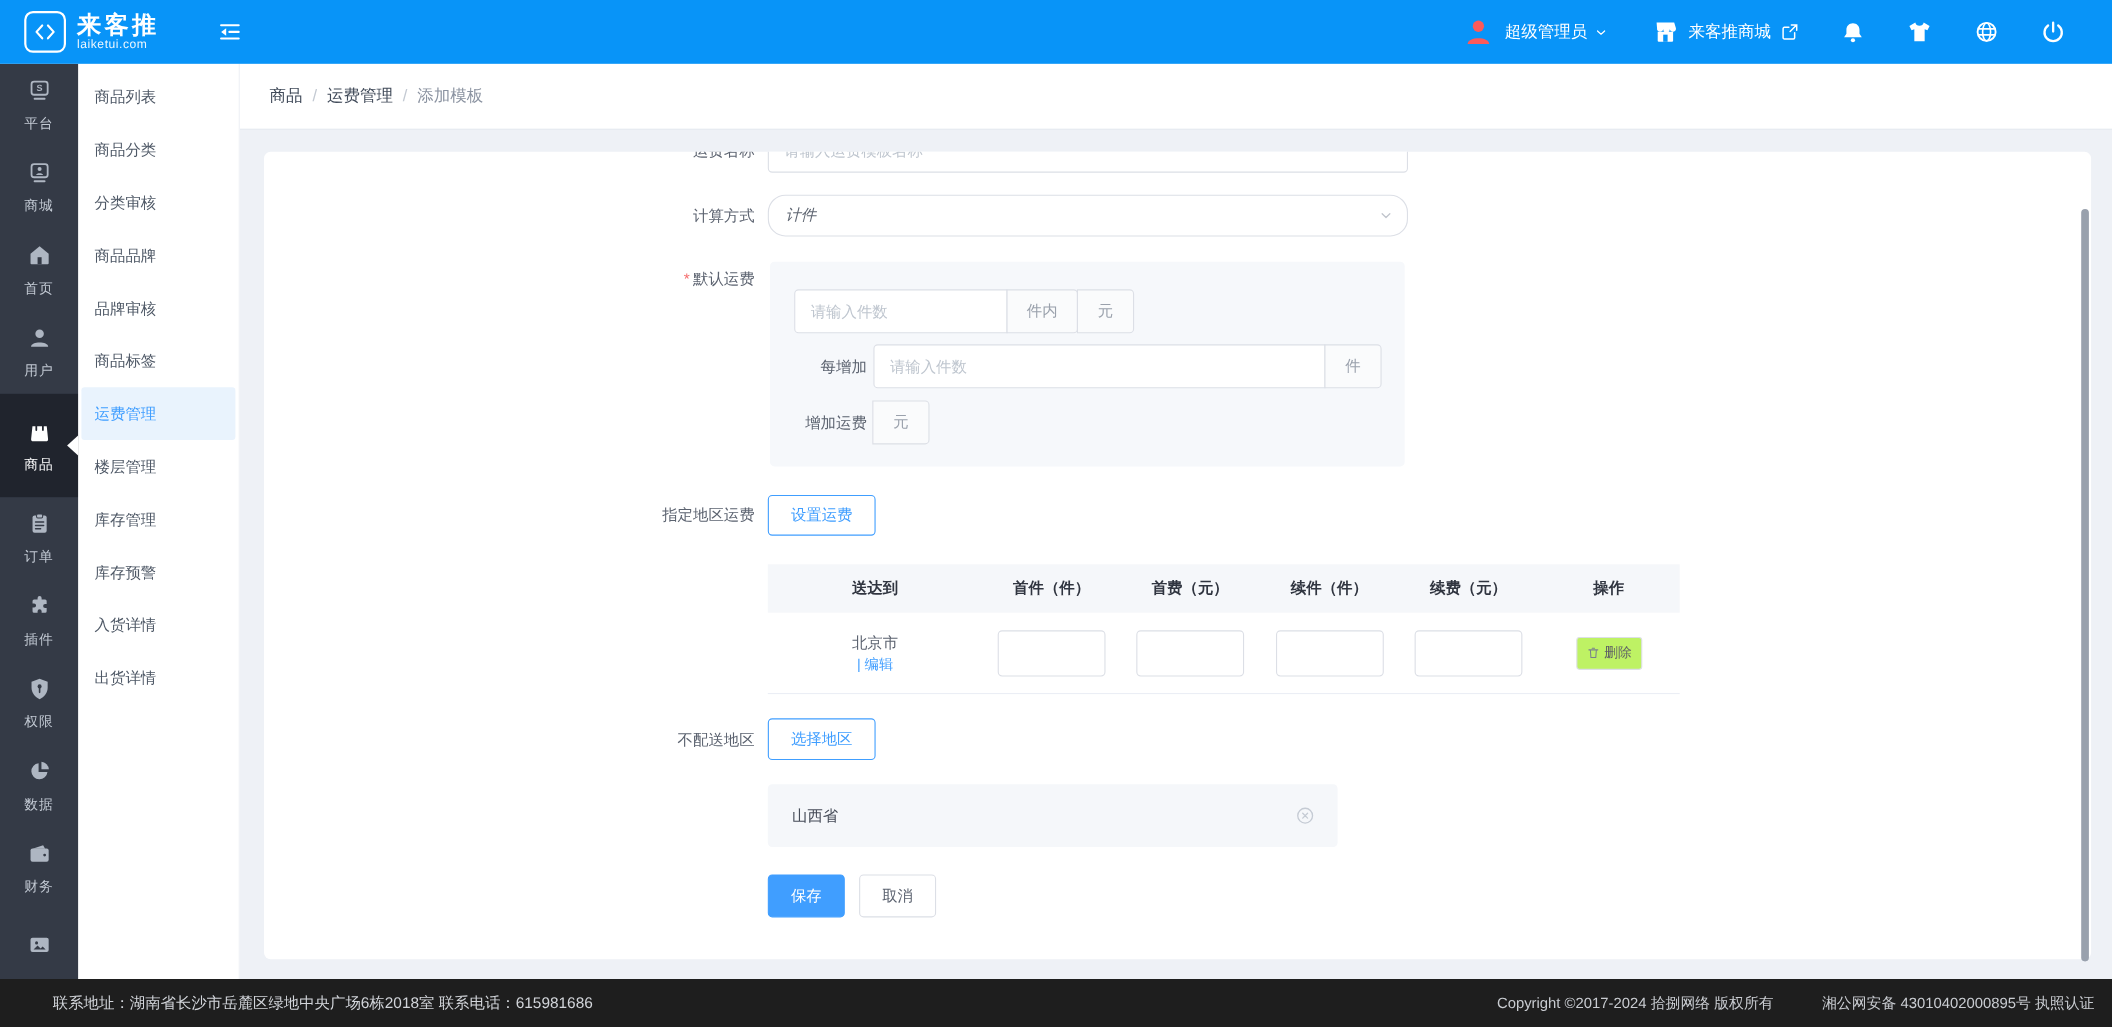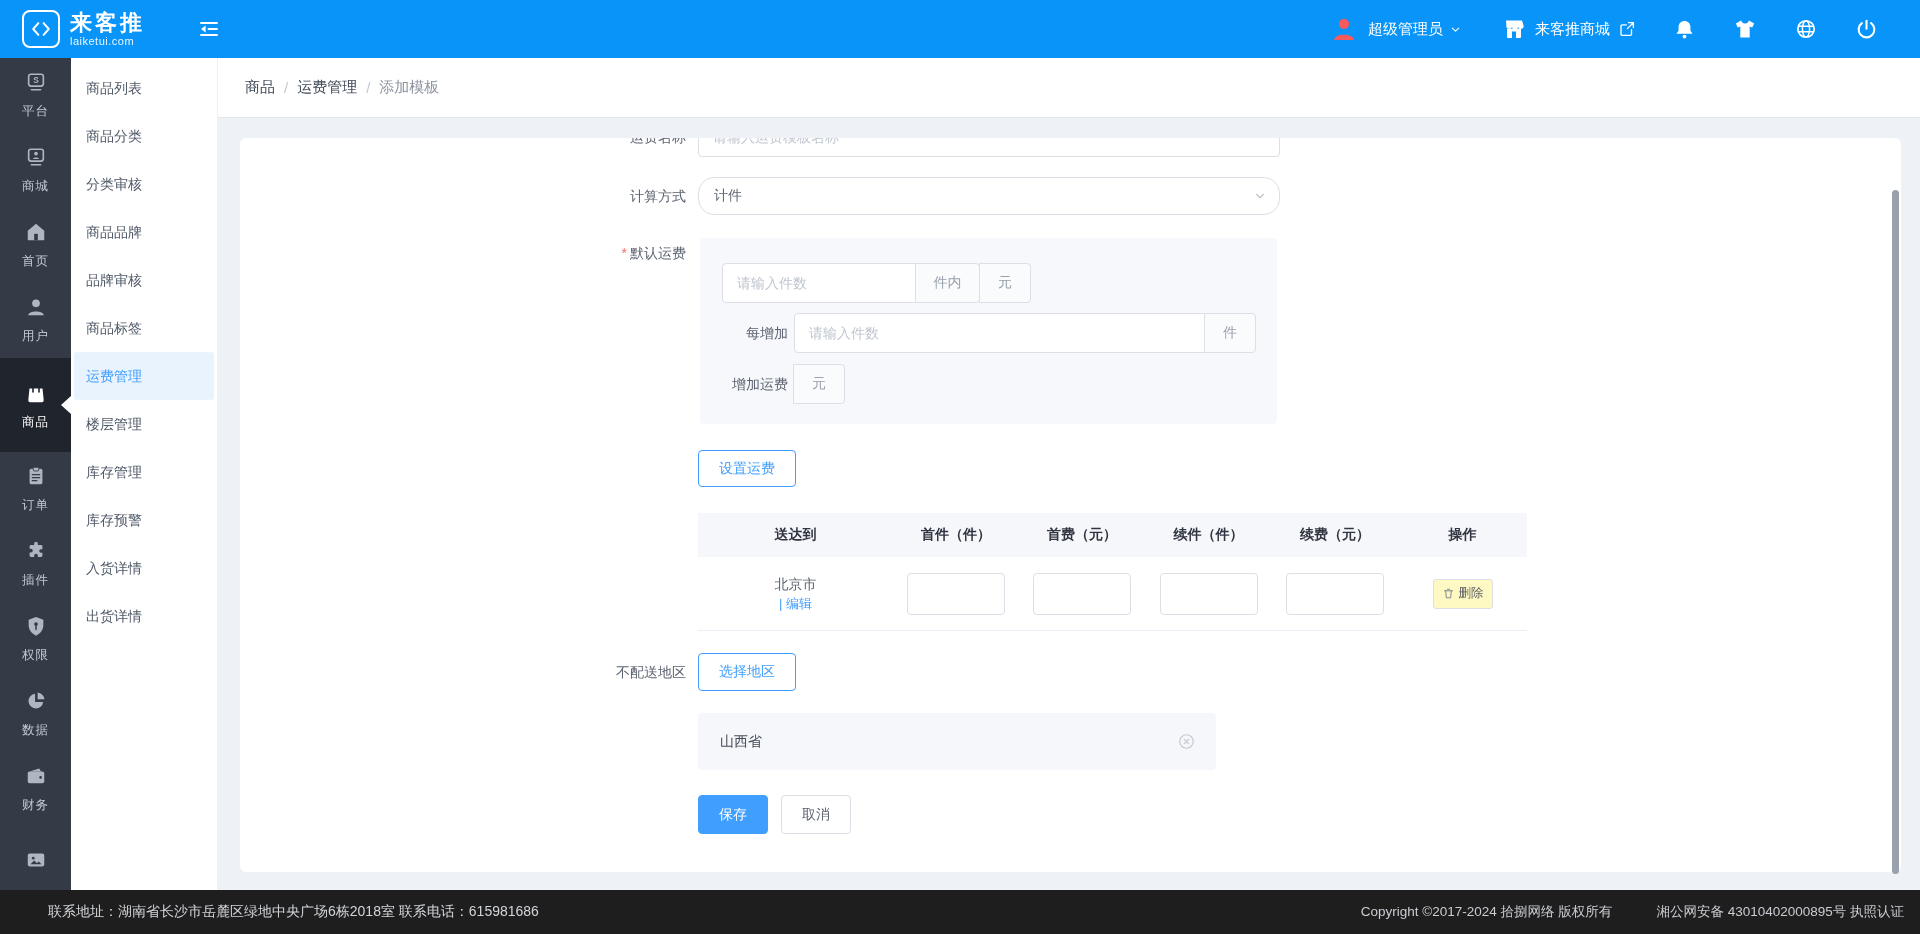--- a/index.html
+++ b/index.html
@@ -52,21 +52,21 @@
   .inp { border:1px solid #dcdfe6; border-radius:4px; background:#fff; font-size:14px; color:#333; padding:0 14px; outline:none; font-family:"Liberation Sans","DejaVu Sans",sans-serif; }
   .inp::placeholder { color:#bfc6cf; }
   .inp.grp { border-radius:4px 0 0 4px; }
   .addon { border:1px solid #dcdfe6; margin-left:-1px; border-radius:0 4px 4px 0; background:#fafbfc; color:#9aa1ac; font-size:14px; display:flex; align-items:center; justify-content:center; }
 
   .clip-row { position:absolute; left:0; top:0; width:100%; height:20px; overflow:hidden; }
   .clip-row .flabel { top:-21px; }
   .clip-row .inp { position:absolute; left:458px; top:-21px; width:582px; height:40px; }
 
   .calc-label { top:38px; }
-  .select { position:absolute; left:458px; top:39px; width:582px; height:38px; border:1px solid #dcdfe6; border-radius:16px; background:#fff; display:flex; align-items:center; justify-content:space-between; padding:0 12px 0 15px; font-size:14px; color:#5f6672; cursor:pointer; }
+  .select { position:absolute; left:458px; top:39px; width:582px; height:38px; border:1px solid #dcdfe6; border-radius:16px; background:#fff; display:flex; align-items:center; justify-content:space-between; padding:0 12px 0 15px; font-size:14px; color:#5f6672; cursor:pointer;font-style:italic; }
 
   .dfee-label { top:95px; }
   .gray-box { position:absolute; left:460px; top:100px; width:577px; height:186px; background:#f6f8fb; border-radius:4px; }
   .gb-row { position:absolute; height:40px; display:flex; }
   .gb-row1 { left:22px; top:25px; }
   .gb-row2 { left:0; top:75px; }
   .gb-row3 { left:0; top:126px; }
   .inner-label { width:88px; text-align:right; line-height:40px; font-size:14px; color:#5c6370; margin-right:6px; white-space:nowrap; }
   .w-count { width:194px; height:40px; }
   .w-unit1 { width:65px; height:40px; }
@@ -83,21 +83,21 @@
   .rtable { position:absolute; left:458px; top:375px; width:829px; }
   .rt-head { display:flex; height:44px; background:#f5f7fa; align-items:center; }
   .rt-hcell { font-size:14px; font-weight:700; color:#303540; text-align:center; }
   .rt-row { display:flex; height:74px; align-items:center; border-bottom:1px solid #ebeef5; }
   .rt-cell { display:flex; align-items:center; justify-content:center; }
   .c1 { width:195px; } .c2 { width:126px; } .c3 { width:126px; } .c4 { width:127px; } .c5 { width:126px; } .c6 { width:129px; }
   .region-cell { flex-direction:column; }
   .region-name { font-size:14px; color:#5c6370; line-height:19px; }
   .region-edit { font-size:13px; color:#409eff; line-height:19px; cursor:pointer; }
   .rt-inp { width:98px; height:42px; text-align:center; }
-  .btn-del { width:60px; height:30px; border:1px solid #dcdfe6; border-radius:3px; background:#fef9c3; color:#606266; font-size:12.5px; display:flex; align-items:center; justify-content:center; gap:4px; cursor:pointer; }
+  .btn-del { width:60px; height:30px; border:1px solid #dcdfe6; border-radius:3px; background:#bef264; color:#606266; font-size:12.5px; display:flex; align-items:center; justify-content:center; gap:4px; cursor:pointer; }
 
   .excluded-box { position:absolute; left:458px; top:575px; width:518px; height:57px; background:#f5f7fa; border-radius:4px; display:flex; align-items:center; justify-content:space-between; padding:0 20px 0 22px;gap:30px; }
   .excluded-name { font-size:14px; color:#464c58; }
   .close-ico { display:flex; cursor:pointer; }
 
   .btn-save { position:absolute; left:458px; top:657px; width:70px; height:39px; background:#409eff; border:1px solid #409eff; border-radius:4px; color:#fff; font-size:14px; display:flex; align-items:center; justify-content:center; cursor:pointer; }
   .btn-cancel { position:absolute; left:541px; top:657px; width:70px; height:39px; background:#fff; border:1px solid #dcdfe6; border-radius:4px; color:#5c6370; font-size:14px; display:flex; align-items:center; justify-content:center; cursor:pointer; }
 
   
   .footer { position:absolute; left:0; bottom:0; width:1920px; height:44px; background:#1e1e1e; z-index:50; display:flex; align-items:center; }
@@ -324,20 +324,21 @@
         <span class="inner-label">每增加</span>
         <input class="inp grp w-long" type="text" placeholder="请输入件数" style="">
         <span class="addon w-unit2">件</span>
       </div>
       <div class="gb-row gb-row3">
         <span class="inner-label">增加运费</span>
         <span class="addon w-unit2">元</span>
       </div>
     </div>
 
+    <span class="flabel rfee-label" style="line-height:37px;">指定地区运费</span>
     <div class="btn-outline btn-set">设置运费</div>
 
     <div class="rtable">
       <div class="rt-head">
         <span class="rt-hcell c1">送达到</span>
         <span class="rt-hcell c2">首件（件）</span>
         <span class="rt-hcell c3">首费（元）</span>
         <span class="rt-hcell c4">续件（件）</span>
         <span class="rt-hcell c5">续费（元）</span>
         <span class="rt-hcell c6">操作</span>

